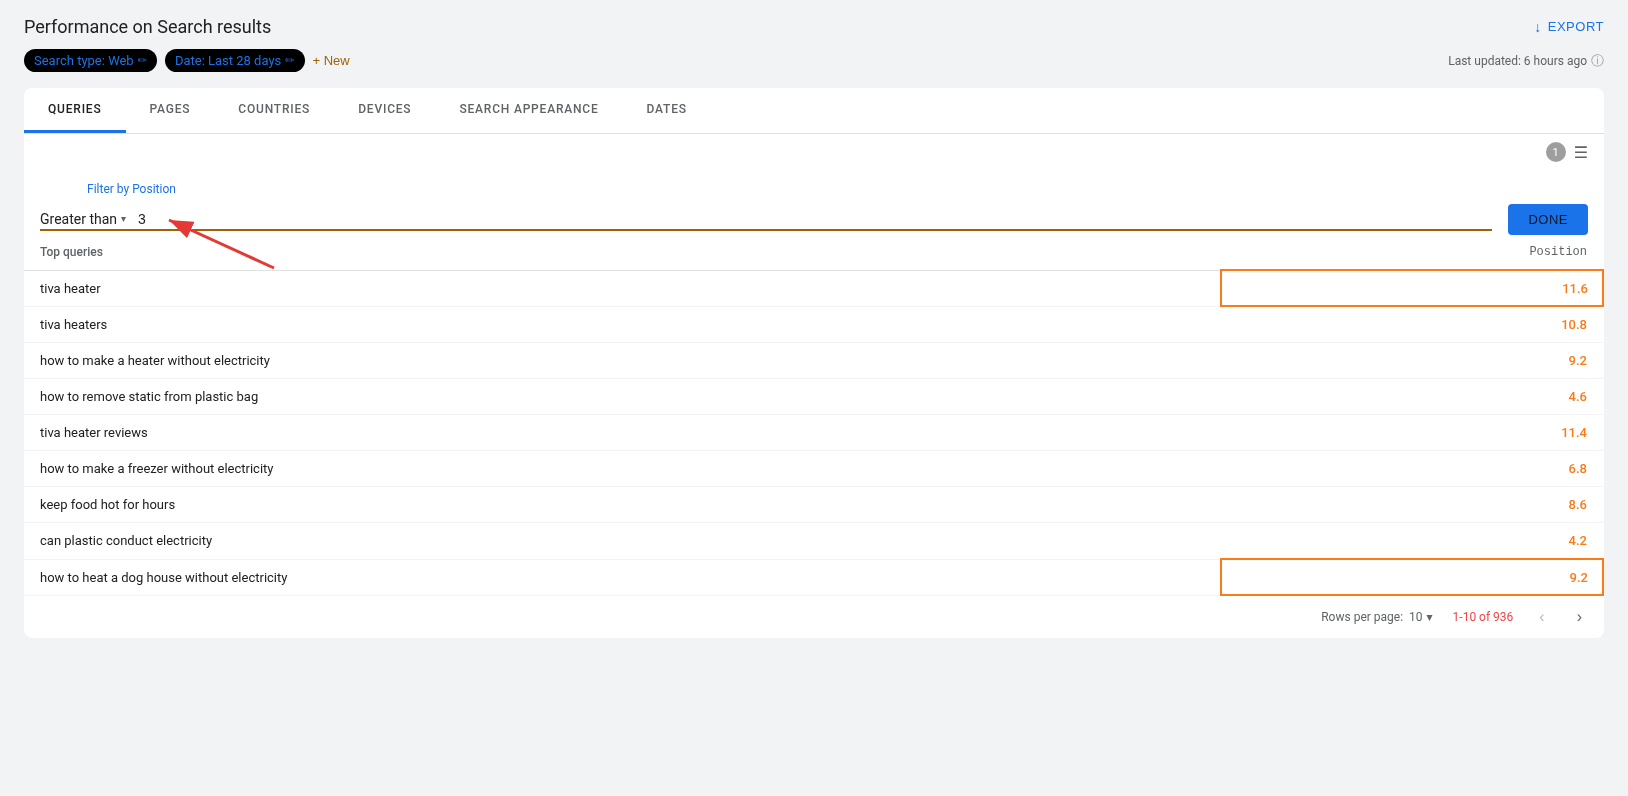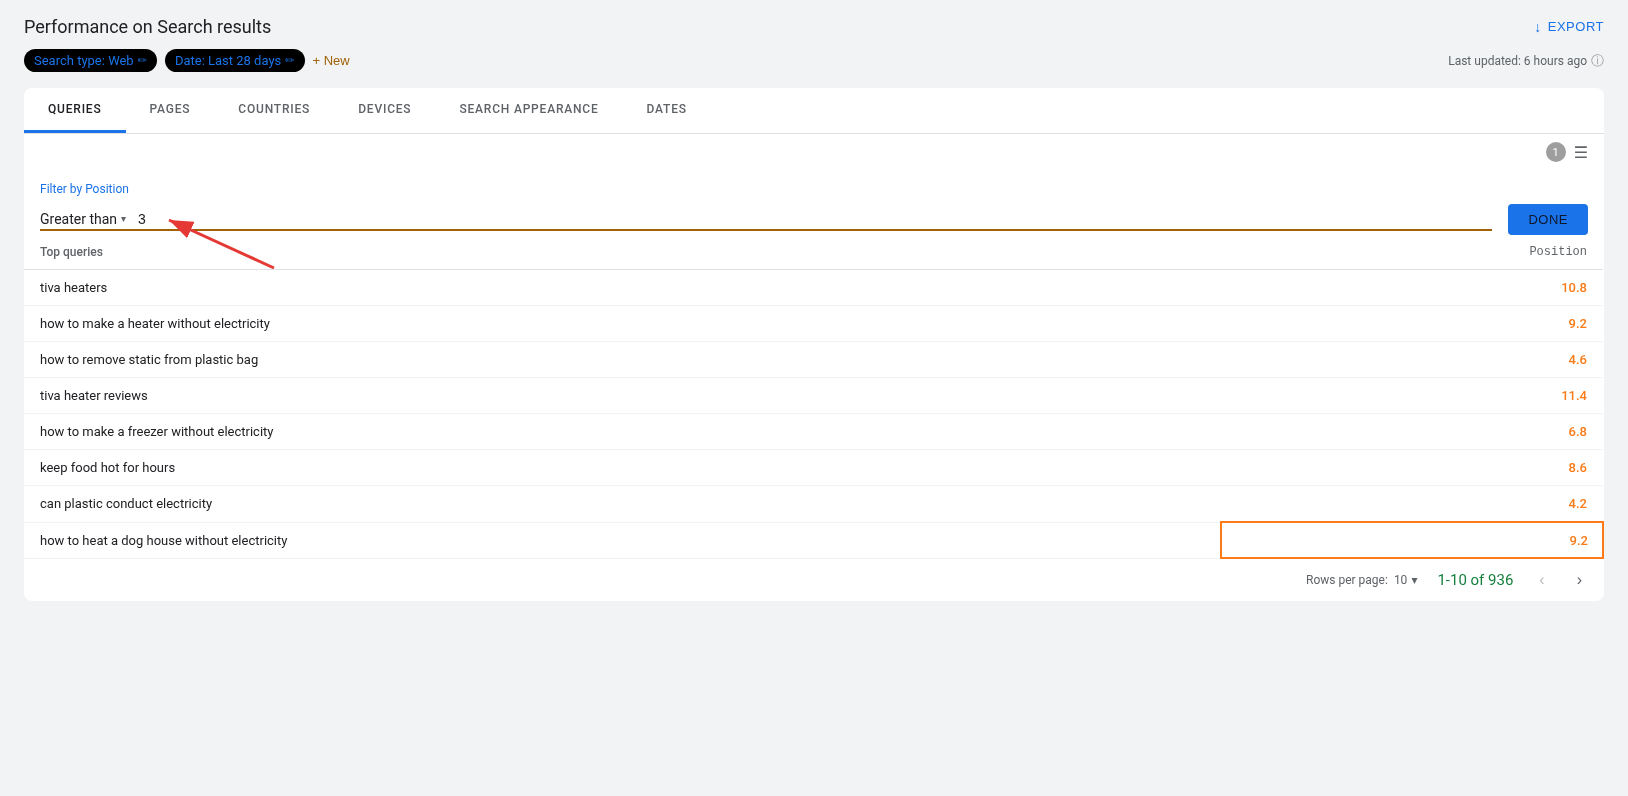--- a/index.html
+++ b/index.html
@@ -98,20 +98,21 @@
       display: flex;
       align-items: flex-start;
       flex-direction: column;
       gap: 4px;
       position: relative;
     }
     .filter-label {
       font-size: 12px;
       color: #1a73e8;
       margin-bottom: 4px;
+      margin-left: 47px;
     }
     .filter-controls {
       display: flex;
       align-items: center;
       width: 100%;
       border-bottom: 2px solid #a16207;
     }
     .greater-than-select {
       display: flex;
       align-items: center;
@@ -208,22 +209,22 @@
       gap: 20px;
       font-size: 12px;
       color: #5f6368;
     }
     .rows-per-page {
       display: flex;
       align-items: center;
       gap: 6px;
     }
     .page-info {
-      font-size: 15px;
-      color: #15803d;
+      font-size: 12px;
+      color: #ef4444;
     }
     .nav-btn {
       background: none;
       border: none;
       cursor: pointer;
       color: #5f6368;
       font-size: 16px;
       padding: 2px 6px;
     }
     .nav-btn:disabled {
@@ -340,20 +341,24 @@
     </div>
 
     <table>
       <thead>
         <tr>
           <th>Top queries</th>
           <th class="right">Position</th>
         </tr>
       </thead>
       <tbody id="table-body">
+      <tr>
+            <td>tiva heater</td>
+            <td class="position" style="border: 2px solid rgb(250, 123, 23); border-radius: 2px; padding: 8px 14px;">11.6</td>
+          </tr>
           <tr>
             <td>tiva heaters</td>
             <td class="position">10.8</td>
           </tr>
           <tr>
             <td>how to make a heater without electricity</td>
             <td class="position">9.2</td>
           </tr>
           <tr>
             <td>how to remove static from plastic bag</td>

